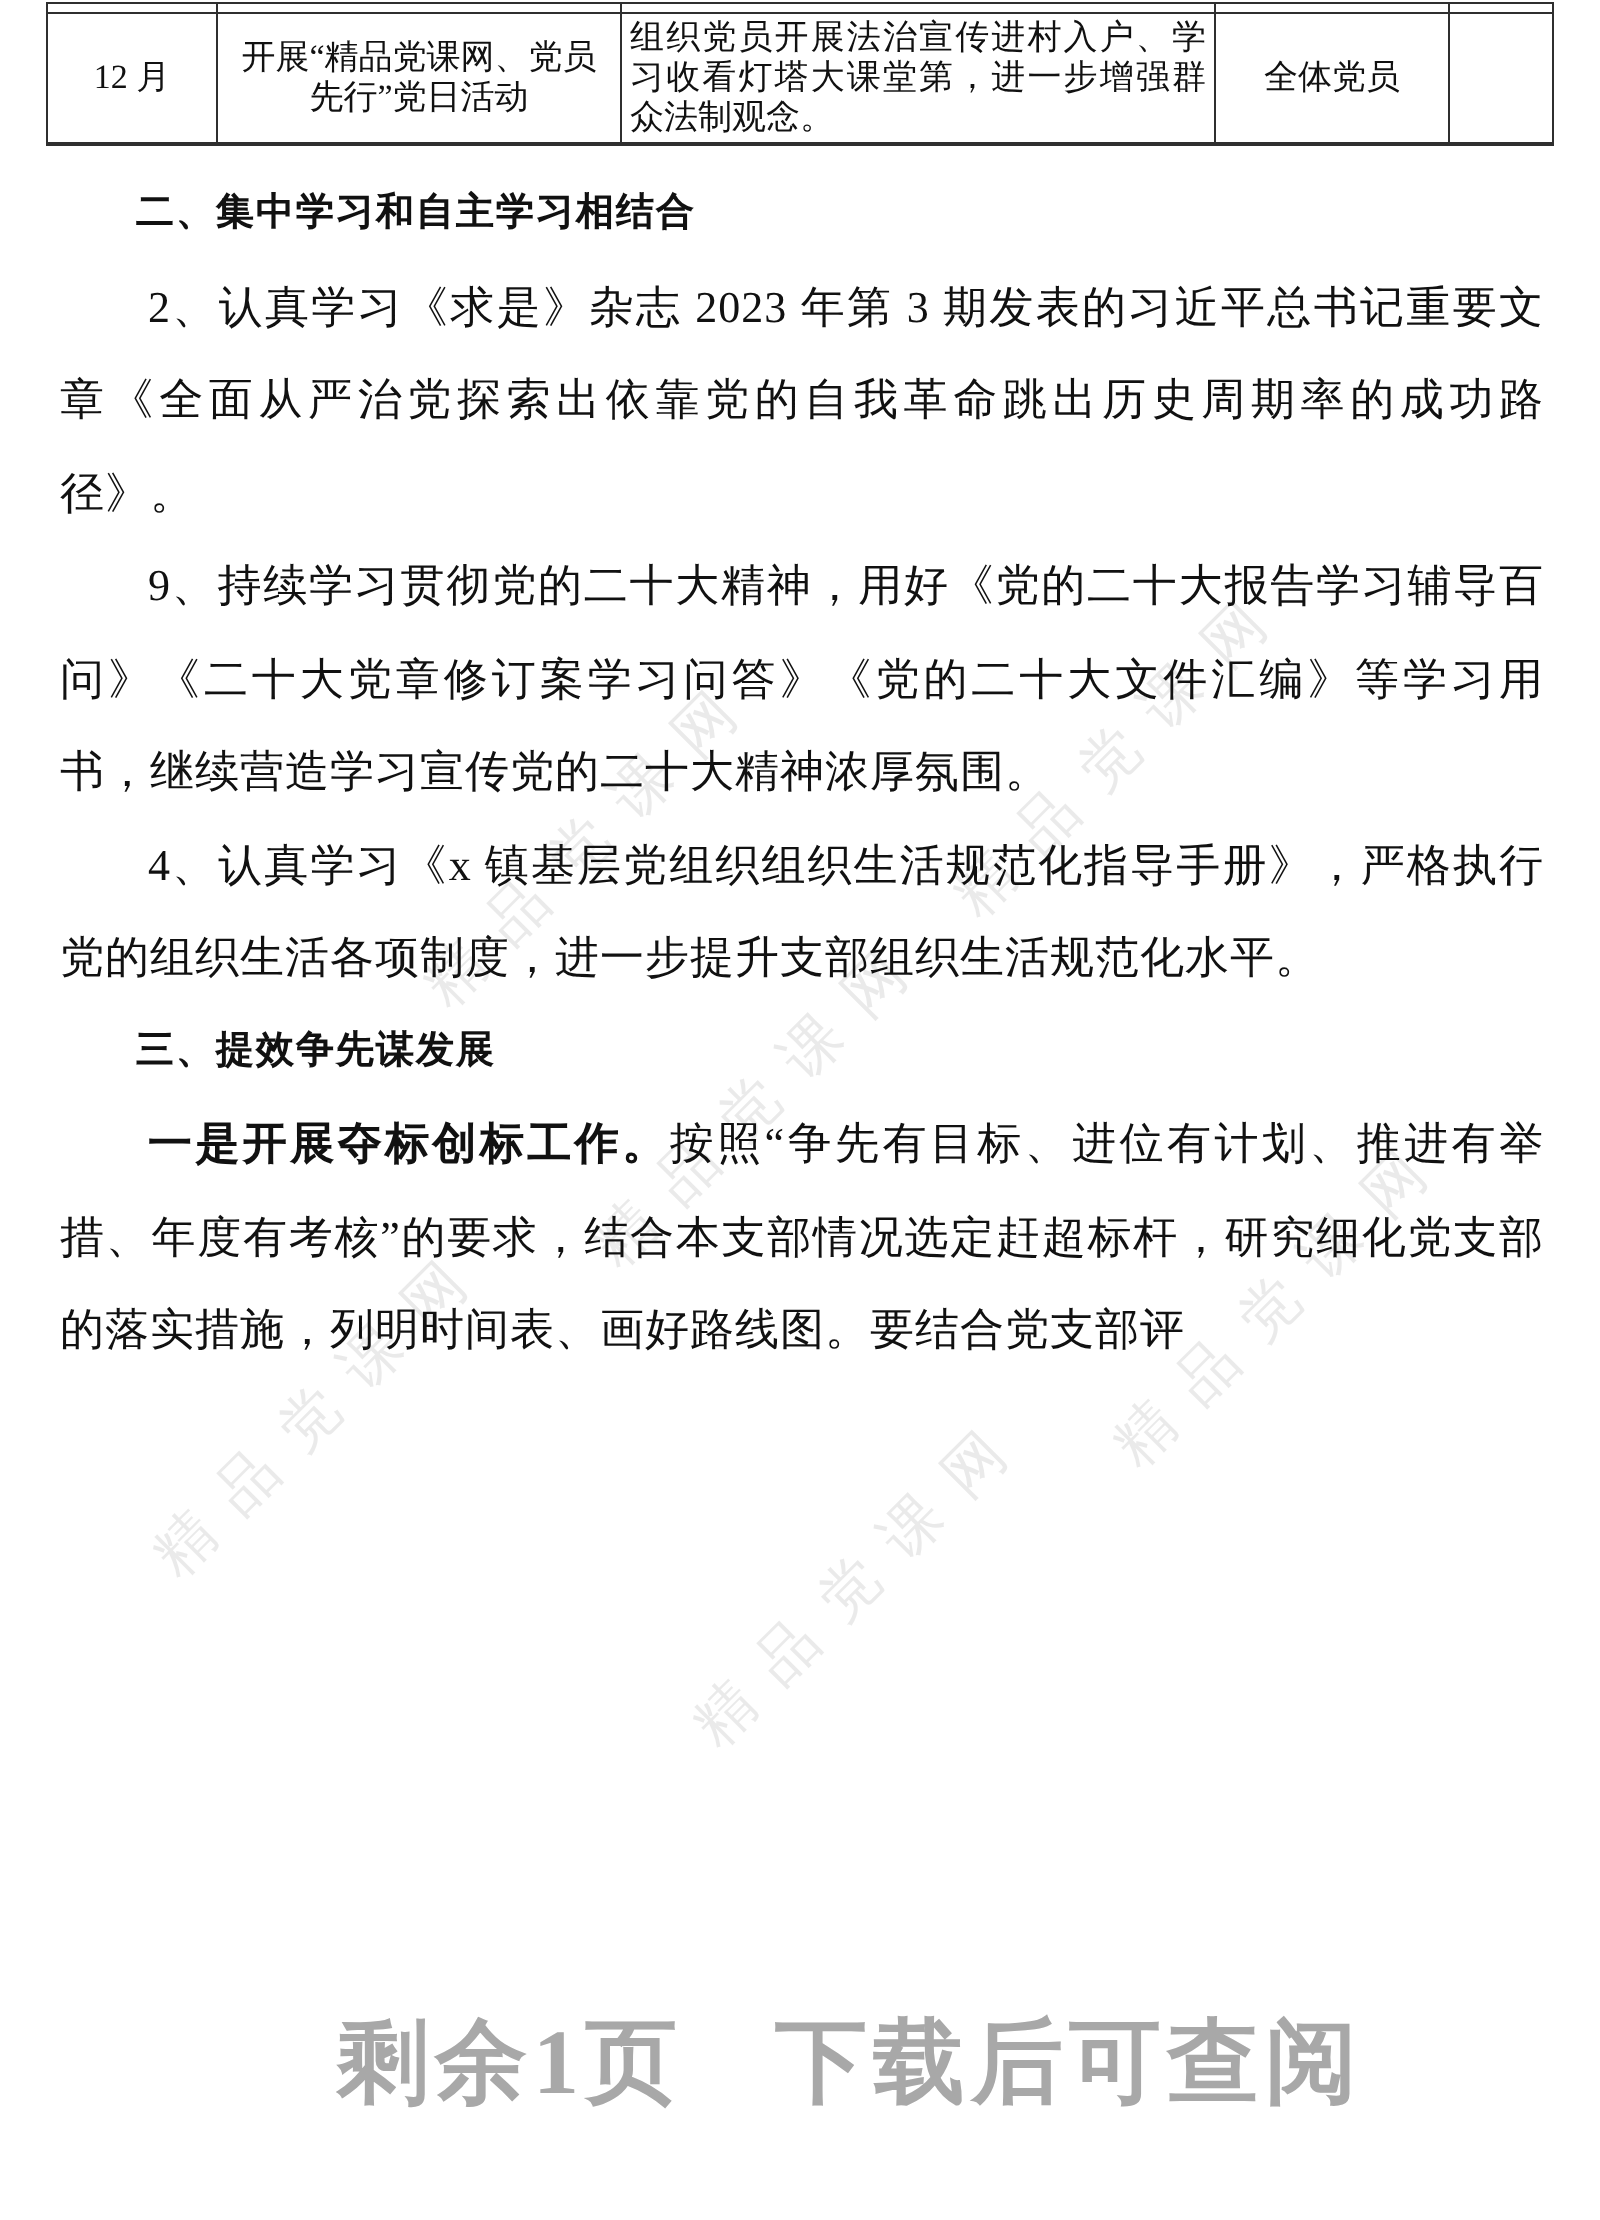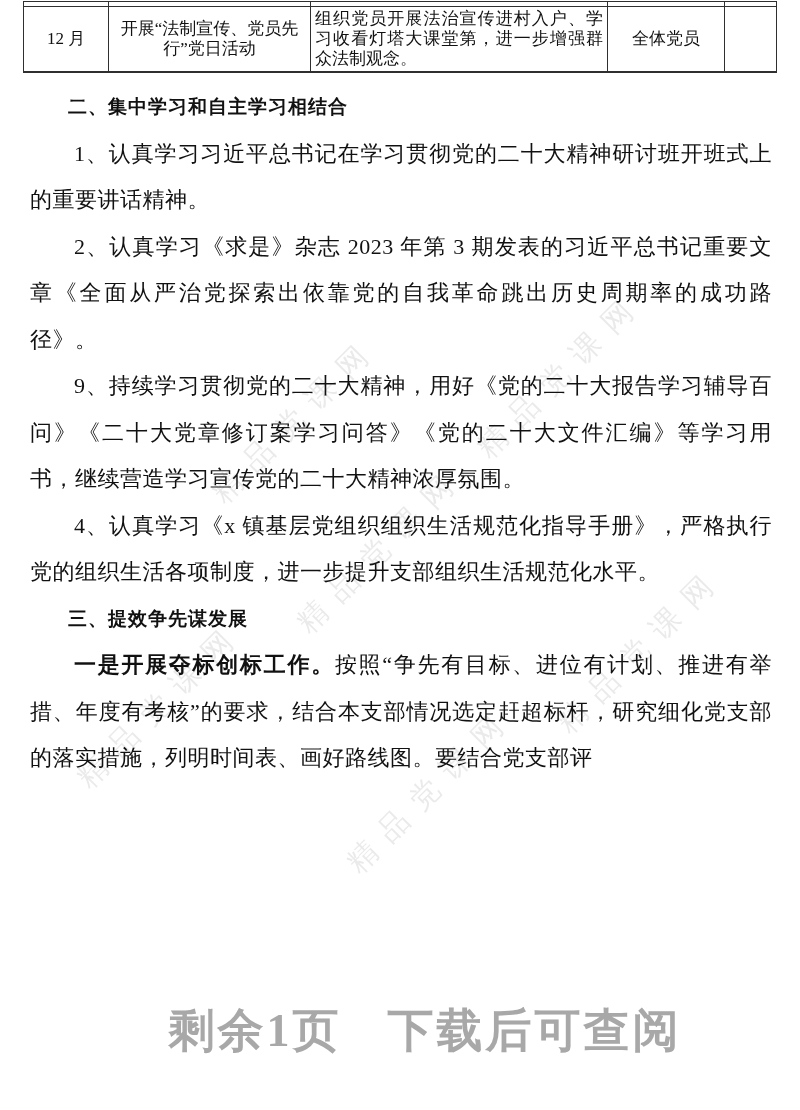--- a/index.html
+++ b/index.html
@@ -118,31 +118,30 @@
     <tbody>
         <tr class="sliver">
       <td></td>
       <td></td>
       <td></td>
       <td></td>
       <td></td>
     </tr>
     <tr class="main-row">
       <td class="td-center">12 月</td>
-      <td class="td-center">开展“法制宣传、党员先行”党日活动</td>
+      <td class="td-center">开展“精品党课网、党员先行”党日活动</td>
       <td class="td-left">组织党员开展法治宣传进村入户、学习收看灯塔大课堂第，进一步增强群众法制观念。</td>
       <td class="td-center">全体党员</td>
       <td class="td-center"></td>
     </tr>
   </tbody>
     </table>
 
   <div class="body-text">
     <h2>二、集中学习和自主学习相结合</h2>
-    <p>1、认真学习习近平总书记在学习贯彻党的二十大精神研讨班开班式上的重要讲话精神。</p>
     <p>2、认真学习《求是》杂志 2023 年第 3 期发表的习近平总书记重要文章《全面从严治党探索出依靠党的自我革命跳出历史周期率的成功路径》。</p>
     <p>9、持续学习贯彻党的二十大精神，用好《党的二十大报告学习辅导百问》《二十大党章修订案学习问答》《党的二十大文件汇编》等学习用书，继续营造学习宣传党的二十大精神浓厚氛围。</p>
     <p>4、认真学习《x 镇基层党组织组织生活规范化指导手册》，严格执行党的组织生活各项制度，进一步提升支部组织生活规范化水平。</p>
     <h2>三、提效争先谋发展</h2>
     <p><span class="lead">一是开展夺标创标工作。</span><span>按照“争先有目标、进位有计划、推进有举措、年度有考核”的要求，结合本支部情况选定赶超标杆，研究细化党支部的落实措施，列明时间表、画好路线图。要结合党支部评</span></p>
   </div>
 
   <div class="footer-banner" style="color:#a8a8a8;">
     <span>剩余1页</span><span class="footer-gap"></span><span>下载后可查阅</span>
   </div>

